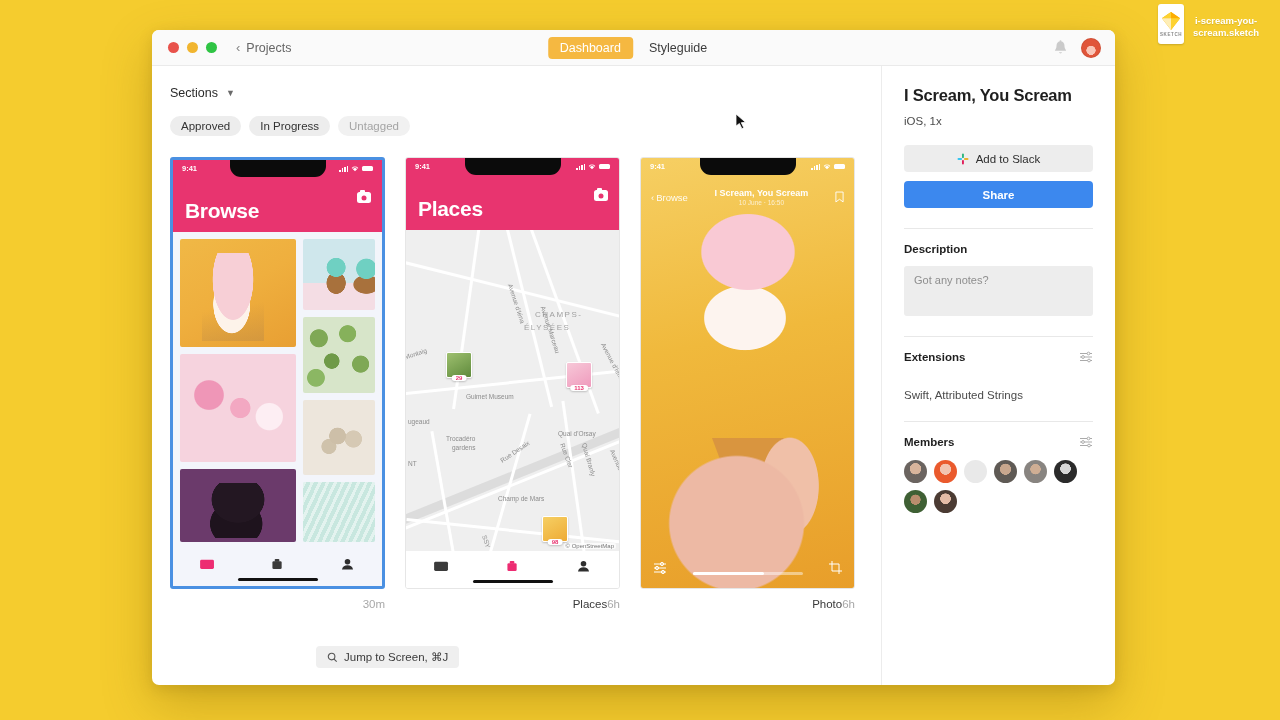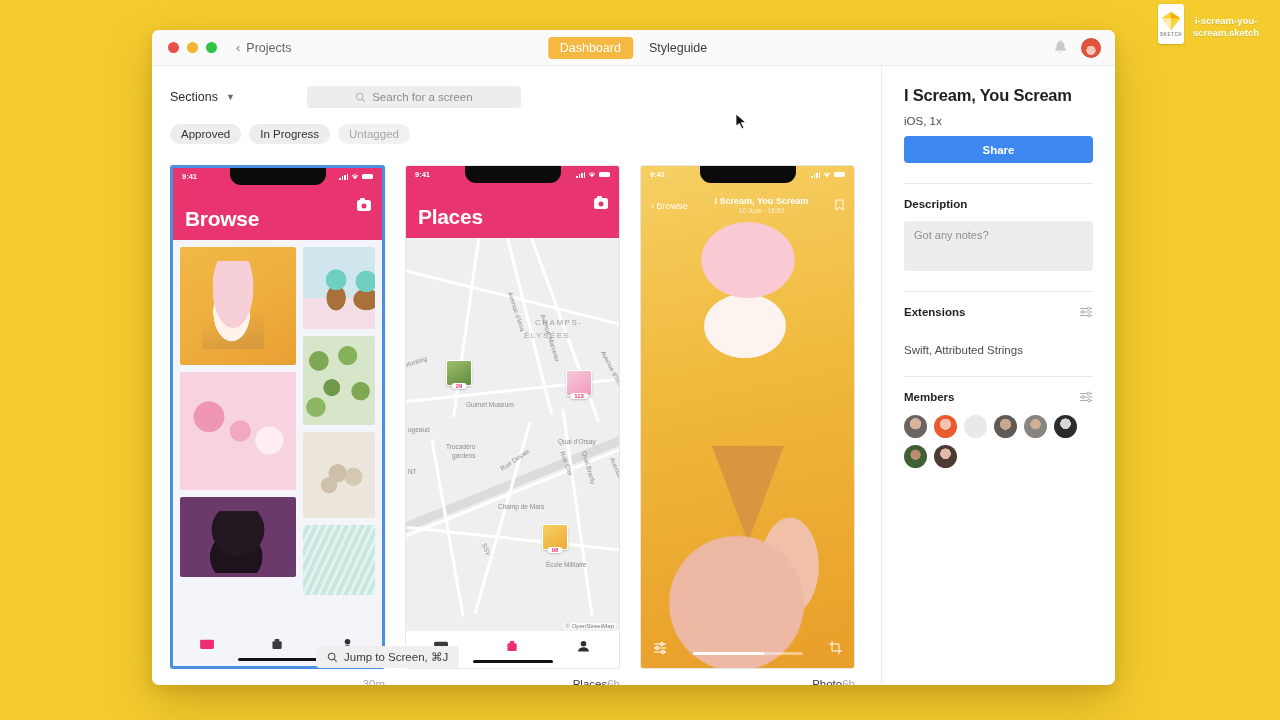--- a/index.html
+++ b/index.html
@@ -91,21 +91,21 @@
   .chip {
     height: 20px; padding: 0 11px; border-radius: 10px; background: #EDEDED;
     font-size: 11.5px; color: #333; display: flex; align-items: center;
   }
   .chip.muted { color: #A5A5A5; background: #F1F1F1; }
 
   
   #thumbs { display: flex; gap: 20px; padding-top: 21px; }
   .thumb-wrap { width: 215px; }
   .phone {
-    width: 215px; height: 504px; background: #fff; border-radius: 3px;
+    width: 215px; height: 432px; background: #fff; border-radius: 3px;
     position: relative; overflow: hidden; border: 1px solid #E6E6E6;
   }
   .phone.selected { border: 3px solid #4A90E2; }
   .thumb-meta {
     display: flex; justify-content: flex-end; padding-top: 9px;
     font-size: 11.5px; color: #3a3a3a;
   }
   .thumb-meta .time { color: #A8A8A8; }
 
   
@@ -337,27 +337,20 @@
 
   <div id="content">
 
     <div id="left-pane">
 
       <div id="toolbar-row">
         <div id="sections-btn">
           <span>Sections</span>
           <span class="caret">▼</span>
         </div>
-        <div id="search-box">
-          <svg width="11" height="11" viewBox="0 0 12 12">
-            <circle cx="5" cy="5" r="3.6" fill="none" stroke="#8b8b8b" stroke-width="1.2"></circle>
-            <line x1="7.7" y1="7.7" x2="10.6" y2="10.6" stroke="#8b8b8b" stroke-width="1.2"></line>
-          </svg>
-          <span>Search for a screen</span>
-        </div>
       </div>
 
       <div id="chips">
         <div class="chip">Approved</div>
         <div class="chip">In Progress</div>
         <div class="chip muted">Untagged</div>
       </div>
 
       <div id="thumbs">
 
@@ -580,20 +573,29 @@
           <line x1="7.7" y1="7.7" x2="10.6" y2="10.6" stroke="#555" stroke-width="1.2"></line>
         </svg>
         <span>Jump to Screen, ⌘J</span>
       </div>
     </div>
 
     <div id="right-pane">
       <div id="screen-title">I Scream, You Scream</div>
       <div id="screen-subtitle">iOS, 1x</div>
 
+      <div id="btn-slack">
+        <svg width="12" height="12" viewBox="0 0 12 12">
+          <rect x="0.5" y="5" width="4.6" height="1.9" rx=".95" fill="#36C5F0"></rect>
+          <rect x="5" y="0.5" width="1.9" height="4.6" rx=".95" fill="#2EB67D"></rect>
+          <rect x="6.9" y="5" width="4.6" height="1.9" rx=".95" fill="#ECB22E"></rect>
+          <rect x="5" y="6.9" width="1.9" height="4.6" rx=".95" fill="#E01E5A"></rect>
+        </svg>
+        <span>Add to Slack</span>
+      </div>
       <div id="btn-share">Share</div>
 
       <div class="section-rule"></div>
       <div class="section-head">
         <span>Description</span>
       </div>
       <div id="notes-box">Got any notes?</div>
 
       <div class="section-rule"></div>
       <div class="section-head">

